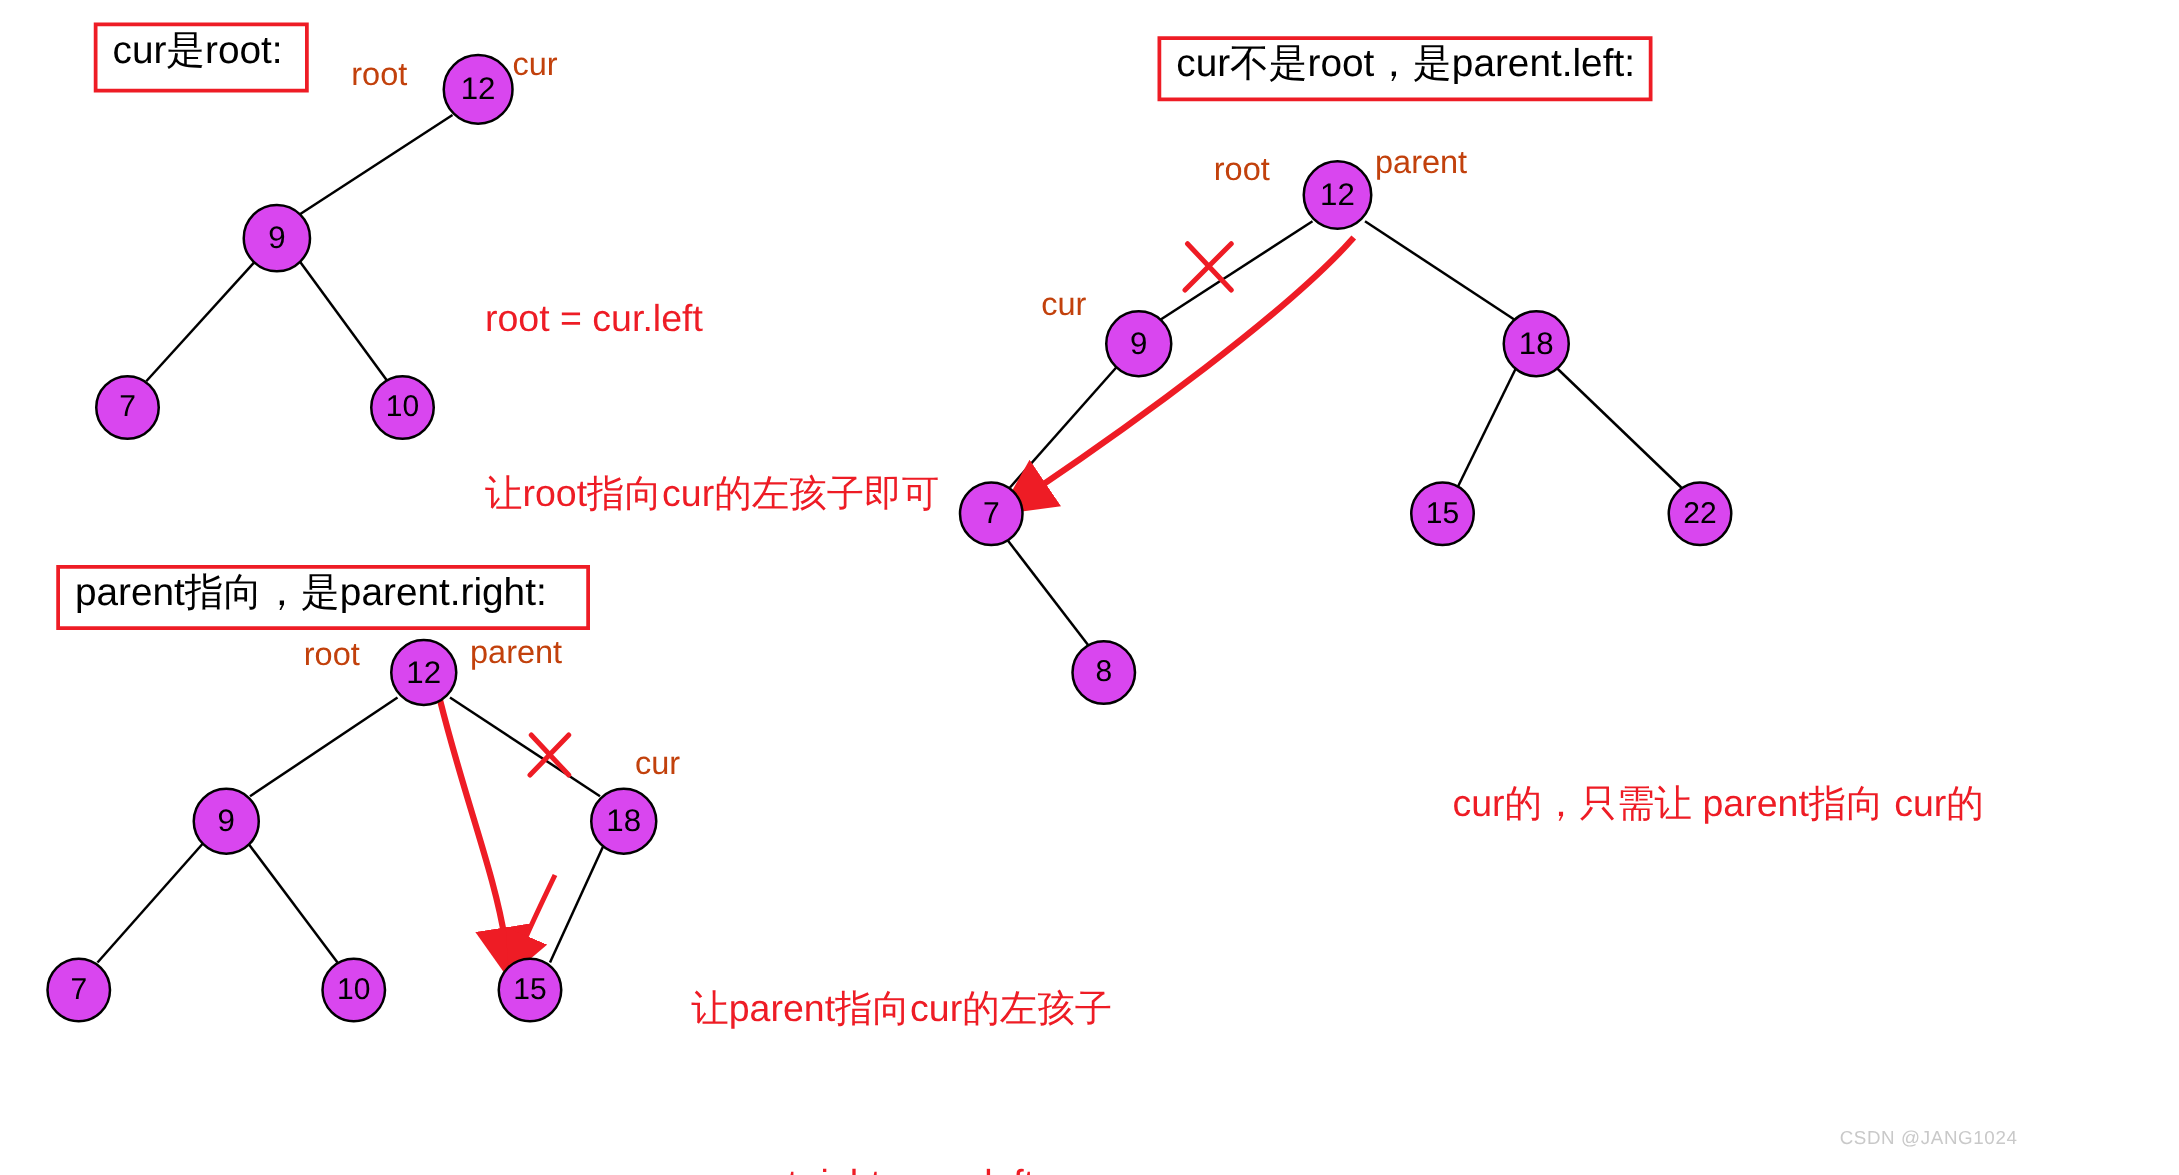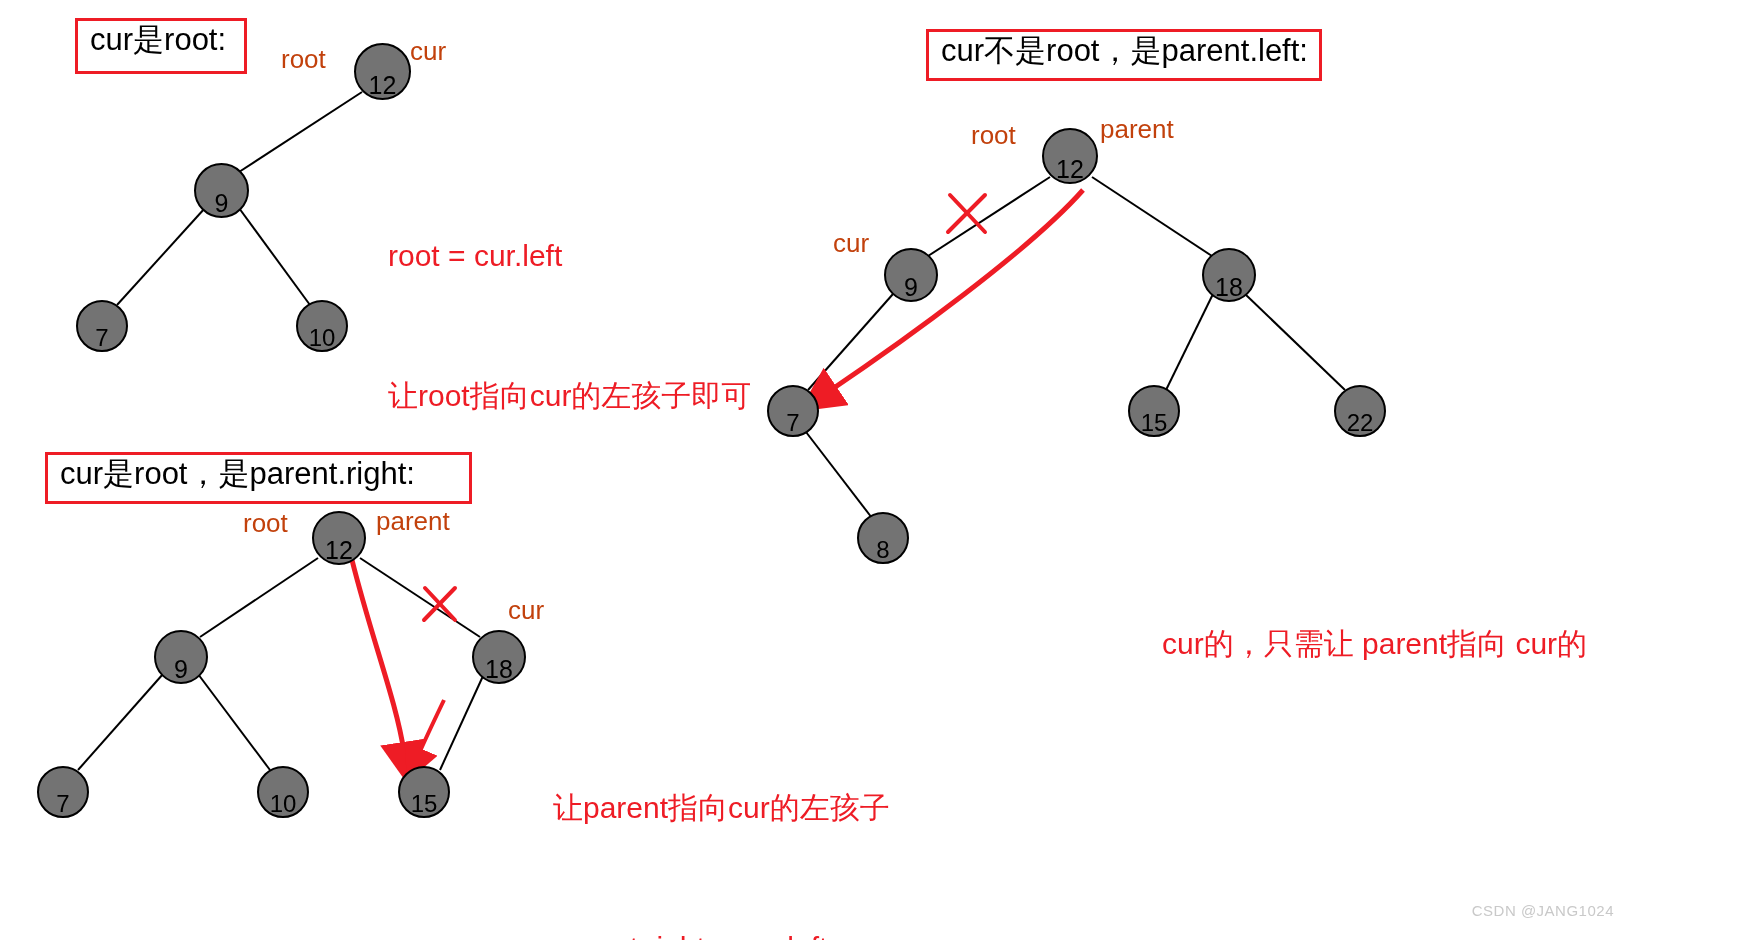--- a/index.html
+++ b/index.html
@@ -38,23 +38,23 @@
   }
   .title-box span {
     font-size: 31px;
     line-height: 1.1;
     color: #000000;
   }
   .node {
     position: absolute;
     border: 2px solid #000000;
     border-radius: 50%;
-    background: #737373;
+    background: #d946ef;
     display: flex;
-    align-items: flex-end;
+    align-items: center;
     justify-content: center;
     box-sizing: border-box;
   }
   .node span {
     font-size: 25px;
     line-height: 1;
     color: #000000;
   }
   .node.small { width: 52px; height: 52px; }
   .node.small span { font-size: 24px; }
@@ -185,21 +185,21 @@
   </div>
   <div class="node small" style="left:857px; top:512px;">
     <span>8</span>
   </div>
 
   <div class="note" style="left:1162px; top:528px;">
     <div>cur的，只需让 parent指向 cur的</div>
   </div>
 
   <div class="title-box" style="left:45px; top:452px; width:427px; height:52px;">
-    <span>cur是root，是parent.right:</span>
+    <span>parent指向，是parent.right:</span>
   </div>
 
   <span class="tag" style="left:243px; top:510px;">root</span>
   <span class="tag" style="left:376px; top:508px;">parent</span>
   <span class="tag" style="left:508px; top:597px;">cur</span>
 
   <div class="node" style="left:312px; top:511px; width:54px; height:54px;">
     <span>12</span>
   </div>
   <div class="node" style="left:154px; top:630px; width:54px; height:54px;">

